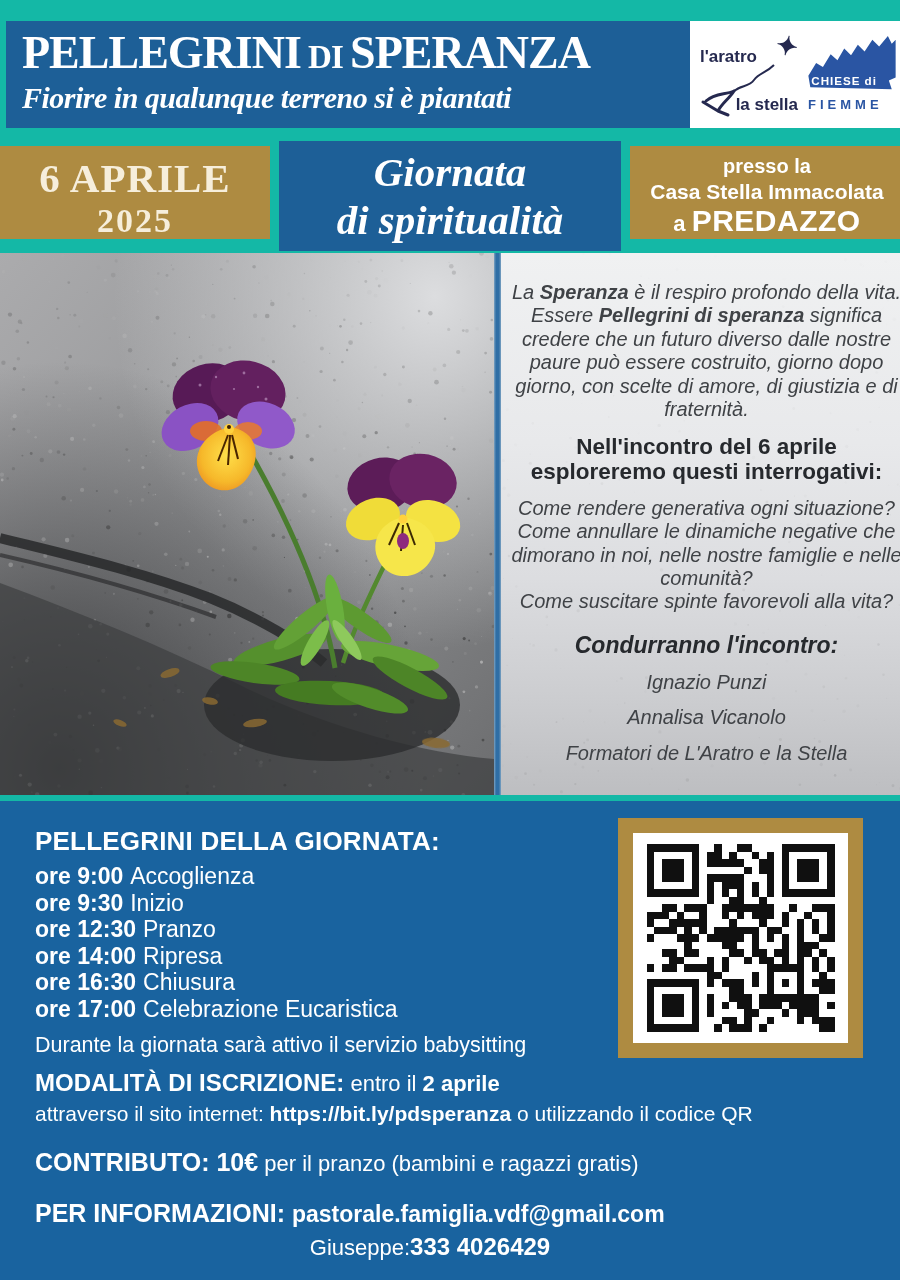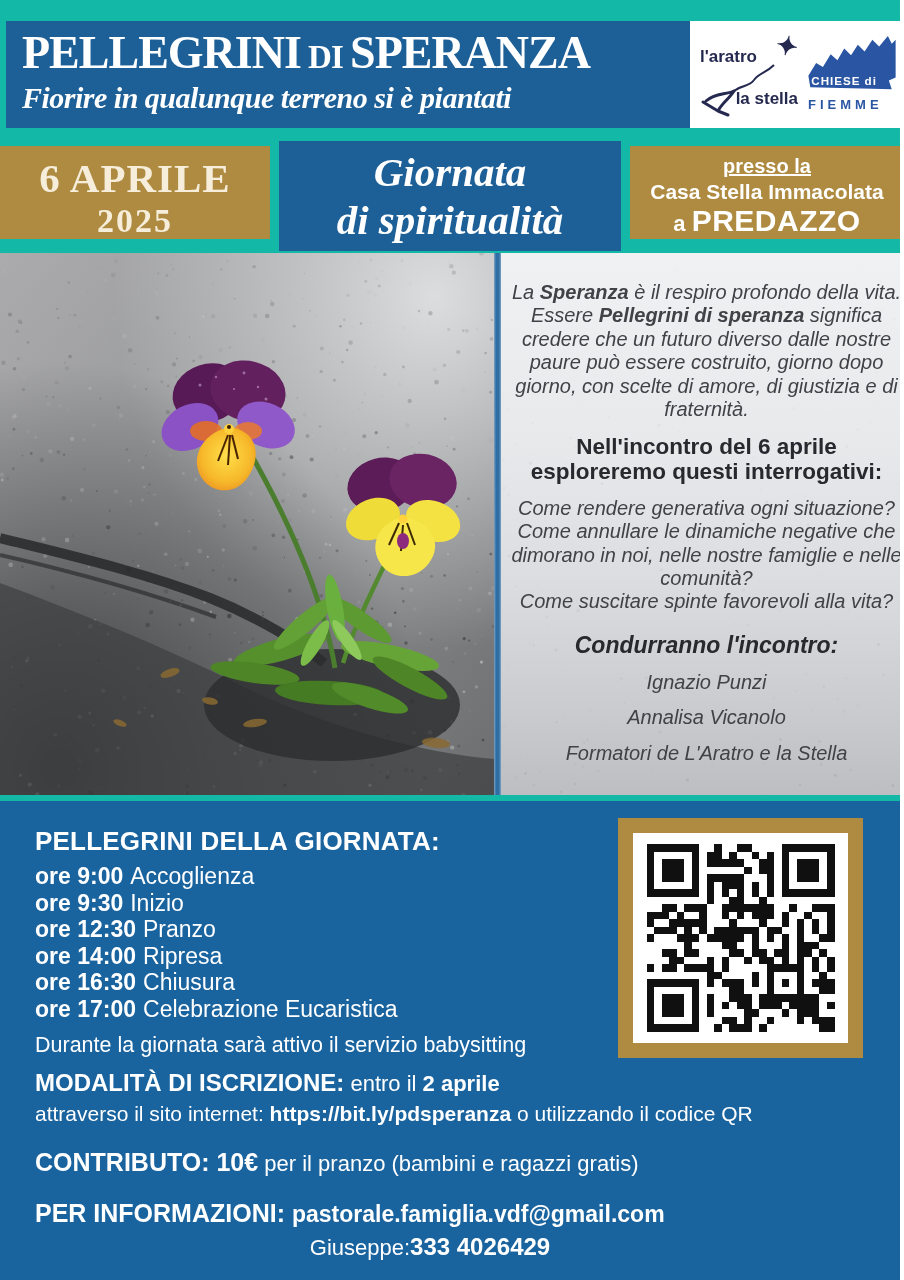--- a/index.html
+++ b/index.html
@@ -23,37 +23,37 @@
   .main-title{font-family:"Liberation Serif",serif;font-weight:700;font-size:46px;
     line-height:1.02;white-space:nowrap;letter-spacing:-1px;}
   .main-title .di{font-size:33px;}
   .subtitle{font-family:"Liberation Serif",serif;font-weight:700;font-style:italic;
     font-size:30px;margin-top:4px;white-space:nowrap;letter-spacing:-0.5px;}
 
   .logos{position:absolute;left:690px;top:21px;width:214px;height:107px;background:#fff;}
   .logo-aratro{position:absolute;left:10px;top:18px;width:98px;height:80px;color:var(--logo-navy);font-weight:700;}
   .aratro-line1{position:absolute;left:0;top:8px;font-size:17px;}
   .aratro-star{position:absolute;right:0px;top:-8px;font-size:26px;transform:rotate(12deg);}
-  .aratro-line2{position:absolute;right:0;bottom:10px;font-size:17px;}
+  .aratro-line2{position:absolute;right:0;bottom:4px;font-size:17px;}
   .plow-svg{position:absolute;left:0;top:0;width:98px;height:80px;}
   .logo-fiemme{position:absolute;left:116px;top:12px;width:92px;height:92px;}
   .fiemme-svg{width:92px;height:64px;display:block;}
   .fiemme-below{font-size:13px;font-weight:700;color:var(--fiemme-blue);letter-spacing:4px;margin-top:0;padding-left:2px;}
 
   
   .date-box{position:absolute;left:0;top:146px;width:270px;height:93px;background:var(--gold);
     color:var(--cream);font-family:"Liberation Serif",serif;font-weight:700;text-align:center;}
   .date-line1{font-size:41px;margin-top:8px;letter-spacing:1px;}
   .date-line2{font-size:34px;margin-top:0;letter-spacing:2px;}
   .event-box{position:absolute;left:279px;top:141px;width:342px;height:110px;background:var(--header-blue);
     color:#fff;text-align:center;padding-top:8px;}
   .event-line{font-family:"Liberation Serif",serif;font-weight:700;font-style:italic;font-size:41px;line-height:1.16;}
   .venue-box{position:absolute;left:630px;top:146px;width:274px;height:93px;background:var(--gold);
     color:#fff;text-align:center;padding-top:9px;}
-  .venue-line1{font-size:20px;font-weight:700;text-decoration:underline;}
+  .venue-line1{font-size:20px;font-weight:700;}
   .venue-line2{font-size:21px;font-weight:700;margin-top:2px;}
   .venue-line3{margin-top:0px;}
   .venue-a{font-size:22px;font-weight:700;}
   .venue-city{font-size:30px;font-weight:700;letter-spacing:0.5px;}
 
   
   .main{position:absolute;left:0;top:253px;width:904px;height:542px;}
   .photo{position:absolute;left:0;top:0;width:494px;height:542px;overflow:hidden;}
   .photo svg{display:block;}
   .divider{position:absolute;left:494px;top:0;width:7px;height:542px;

